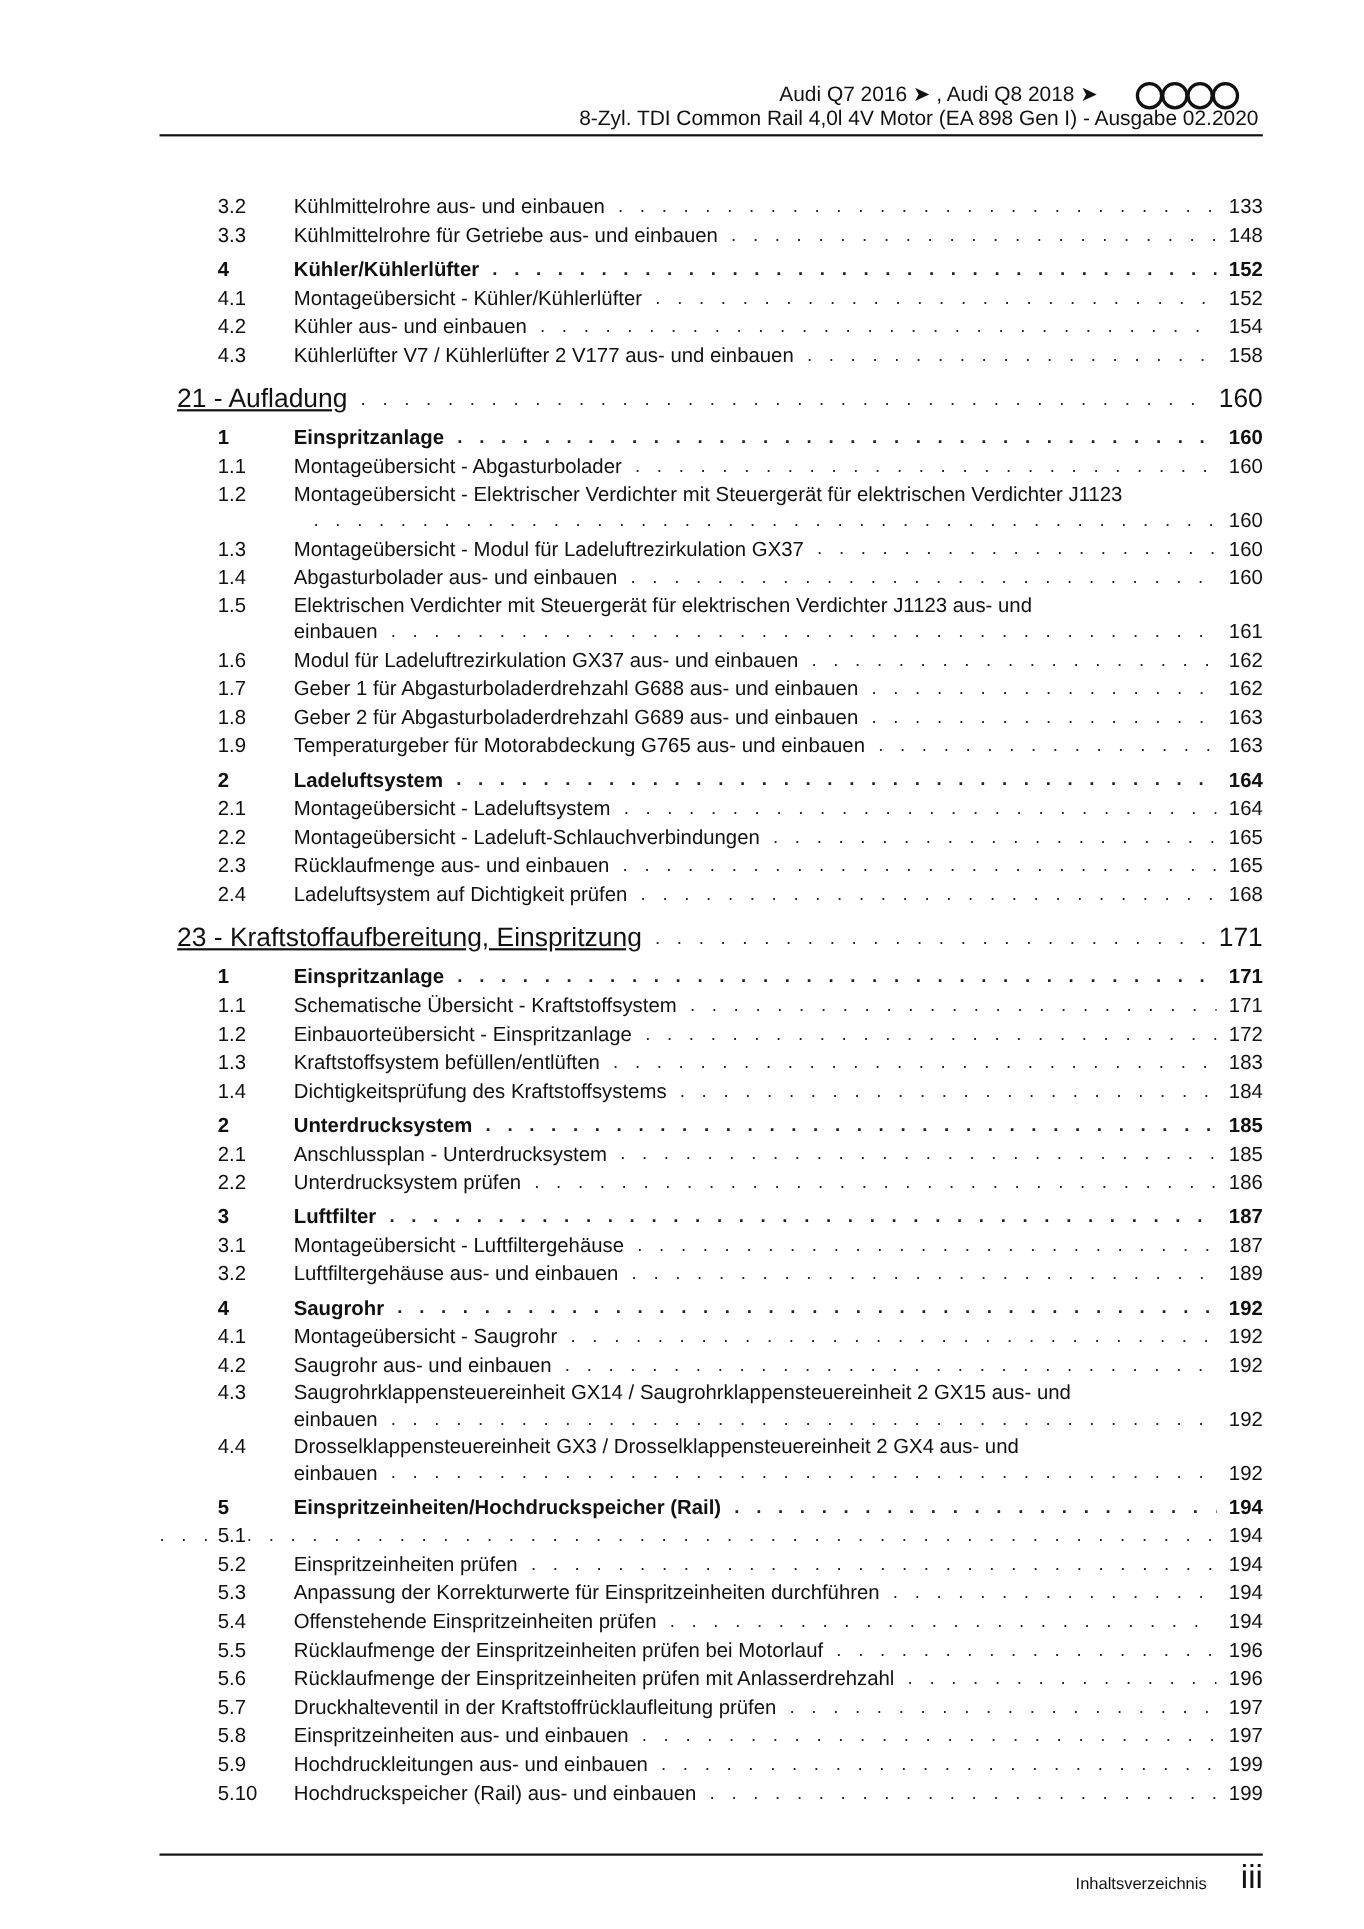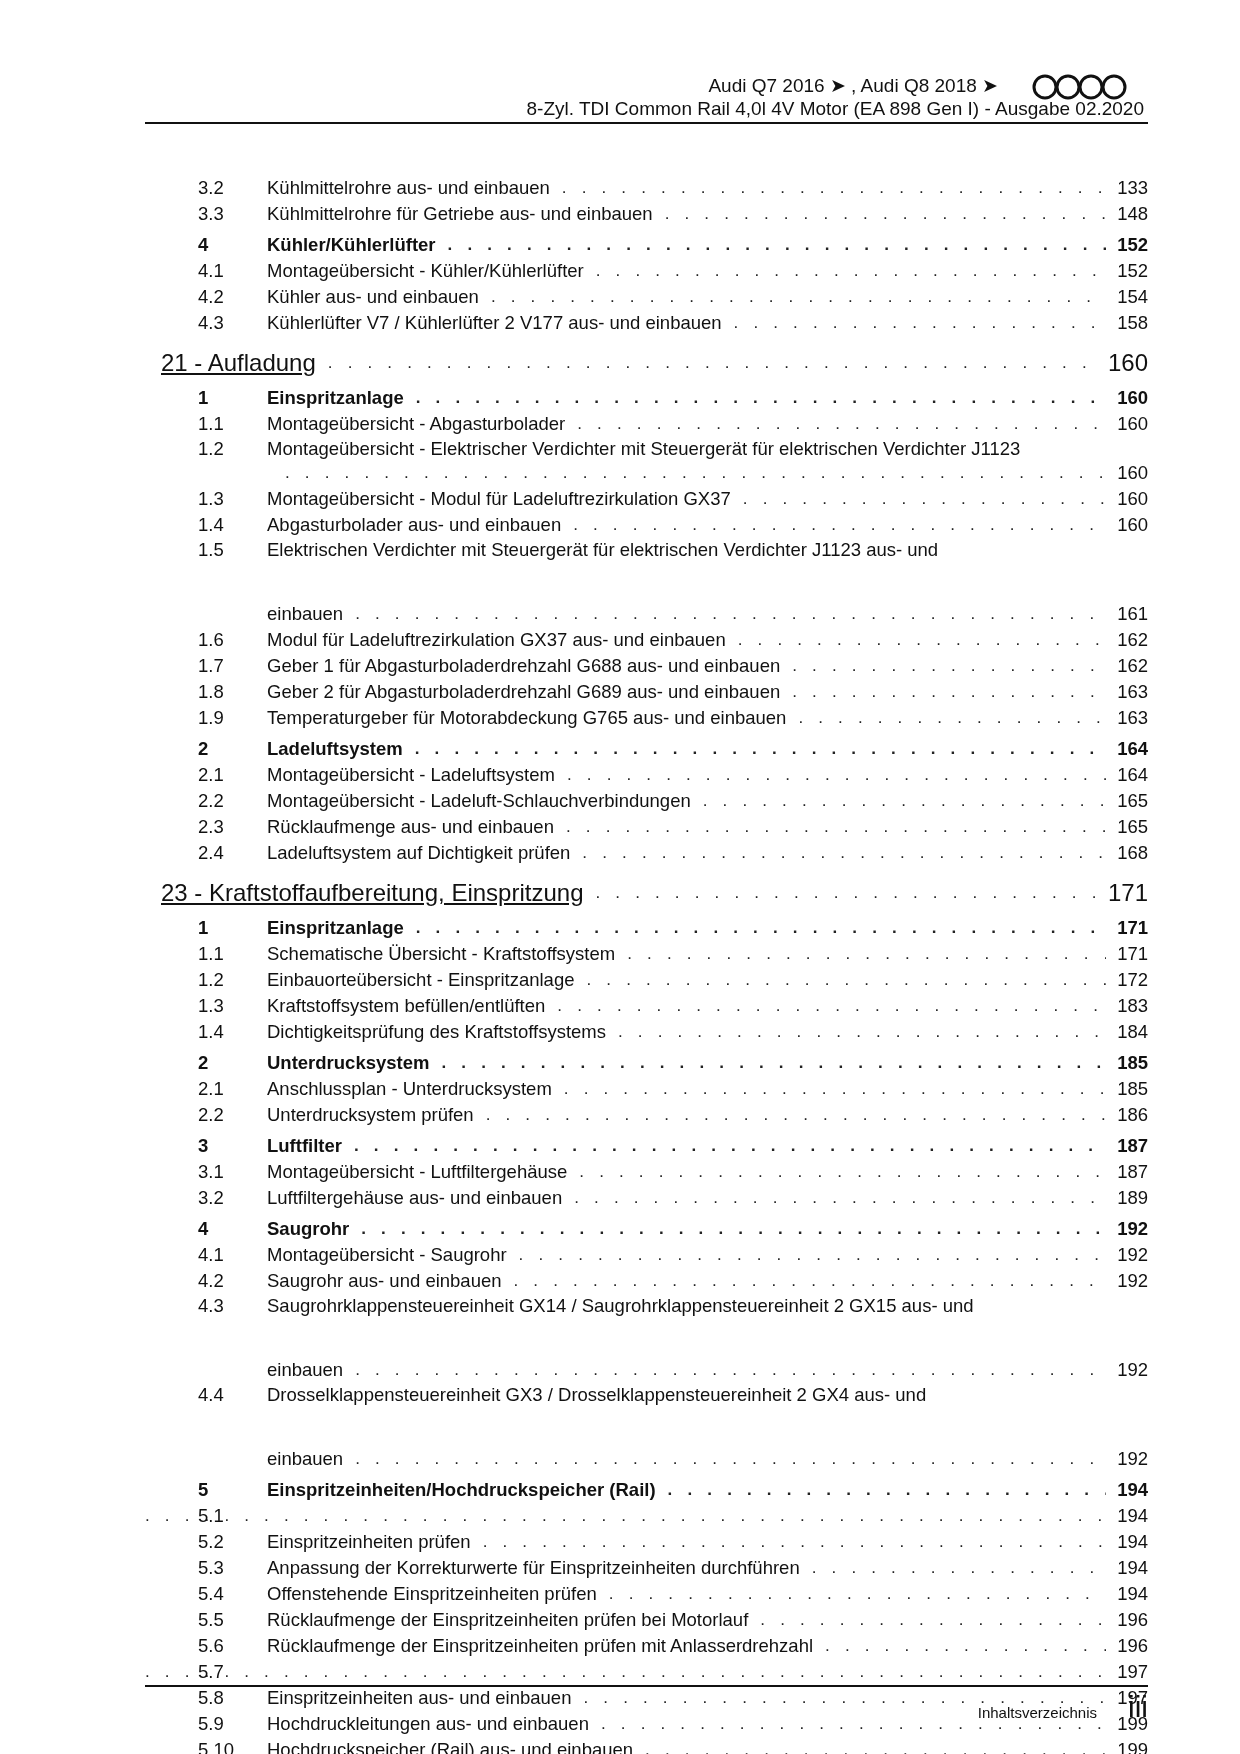--- a/index.html
+++ b/index.html
@@ -18,21 +18,21 @@
   .row .dots { flex: 1 1 auto; overflow: hidden; white-space: nowrap; letter-spacing: 5.2px; color: #222; font-size: 17px; }
   .row .page { flex: 0 0 auto; width: 42px; text-align: right; }
   .row.bold { font-weight: bold; margin-top: 5px; }
   .row.bold .dots { font-weight: bold; }
   .row.chapter { font-size: 24px; line-height: 34px; margin-top: 10px; margin-bottom: 2px; }
   .row.chapter .title { margin-left: 16px; text-decoration: underline; }
   .row.chapter .page { width: 48px; }
   .multi { position: relative; }
   .multi .line1 { margin-left: 122px; font-size: 18.5px; line-height: 23px; }
   .multi .num { position: absolute; left: 53px; top: 0; font-size: 18.5px; line-height: 23px; }
-  .multi .row .title { padding-right: 12px; margin-top: 40px; }
+  .multi .row .title { padding-right: 12px; }
   .multi .row.cont .title { margin-left: 122px; }
   .multi .row.cont-empty .dots { margin-left: 140px; }
 
   .footer-rule { position: absolute; left: 145px; top: 1685px; width: 1003px; height: 2px; background: #111; }
   .footer-label { position: absolute; right: 143px; top: 1704px; font-size: 15px; }
   .footer-page { position: absolute; right: 92px; top: 1690px; font-size: 30px; text-align: right; }
 </style>
 </head>
 <body>
 
@@ -330,20 +330,21 @@
       <span class="page">196</span>
     </div>
     <div class="row">
       <span class="num">5.6</span>
       <span class="title">Rücklaufmenge der Einspritzeinheiten prüfen mit Anlasserdrehzahl</span>
       <span class="dots"> .  .  .  .  .  .  .  .  .  .  .  .  .  .  .  .  .  .  .  .  .  .  .  .  .  .  .  .  .  .  .  .  .  .  .  .  .  .  .  .  .  .  .  .  .  .  .  .  .  .  .  .  .  .  .  .  .  .  .  .  .  .  .  .  .  .  .  .  .  .  .  .  .  .  .  .  .  .  .  .  .  .  .  .  .  .  .  .  .  .  .  .  .  .  .  .  .  .  .  .  .  .  .  .  .  .  .  .  .  .  .  .  .  .  .  .  .  .  .  . </span>
       <span class="page">196</span>
     </div>
     <div class="row">
       <span class="num">5.7</span>
+      <span class="title">Druckhalteventil in der Kraftstoffrücklaufleitung prüfen</span>
       <span class="dots"> .  .  .  .  .  .  .  .  .  .  .  .  .  .  .  .  .  .  .  .  .  .  .  .  .  .  .  .  .  .  .  .  .  .  .  .  .  .  .  .  .  .  .  .  .  .  .  .  .  .  .  .  .  .  .  .  .  .  .  .  .  .  .  .  .  .  .  .  .  .  .  .  .  .  .  .  .  .  .  .  .  .  .  .  .  .  .  .  .  .  .  .  .  .  .  .  .  .  .  .  .  .  .  .  .  .  .  .  .  .  .  .  .  .  .  .  .  .  .  . </span>
       <span class="page">197</span>
     </div>
     <div class="row">
       <span class="num">5.8</span>
       <span class="title">Einspritzeinheiten aus- und einbauen</span>
       <span class="dots"> .  .  .  .  .  .  .  .  .  .  .  .  .  .  .  .  .  .  .  .  .  .  .  .  .  .  .  .  .  .  .  .  .  .  .  .  .  .  .  .  .  .  .  .  .  .  .  .  .  .  .  .  .  .  .  .  .  .  .  .  .  .  .  .  .  .  .  .  .  .  .  .  .  .  .  .  .  .  .  .  .  .  .  .  .  .  .  .  .  .  .  .  .  .  .  .  .  .  .  .  .  .  .  .  .  .  .  .  .  .  .  .  .  .  .  .  .  .  .  . </span>
       <span class="page">197</span>
     </div>
     <div class="row">

